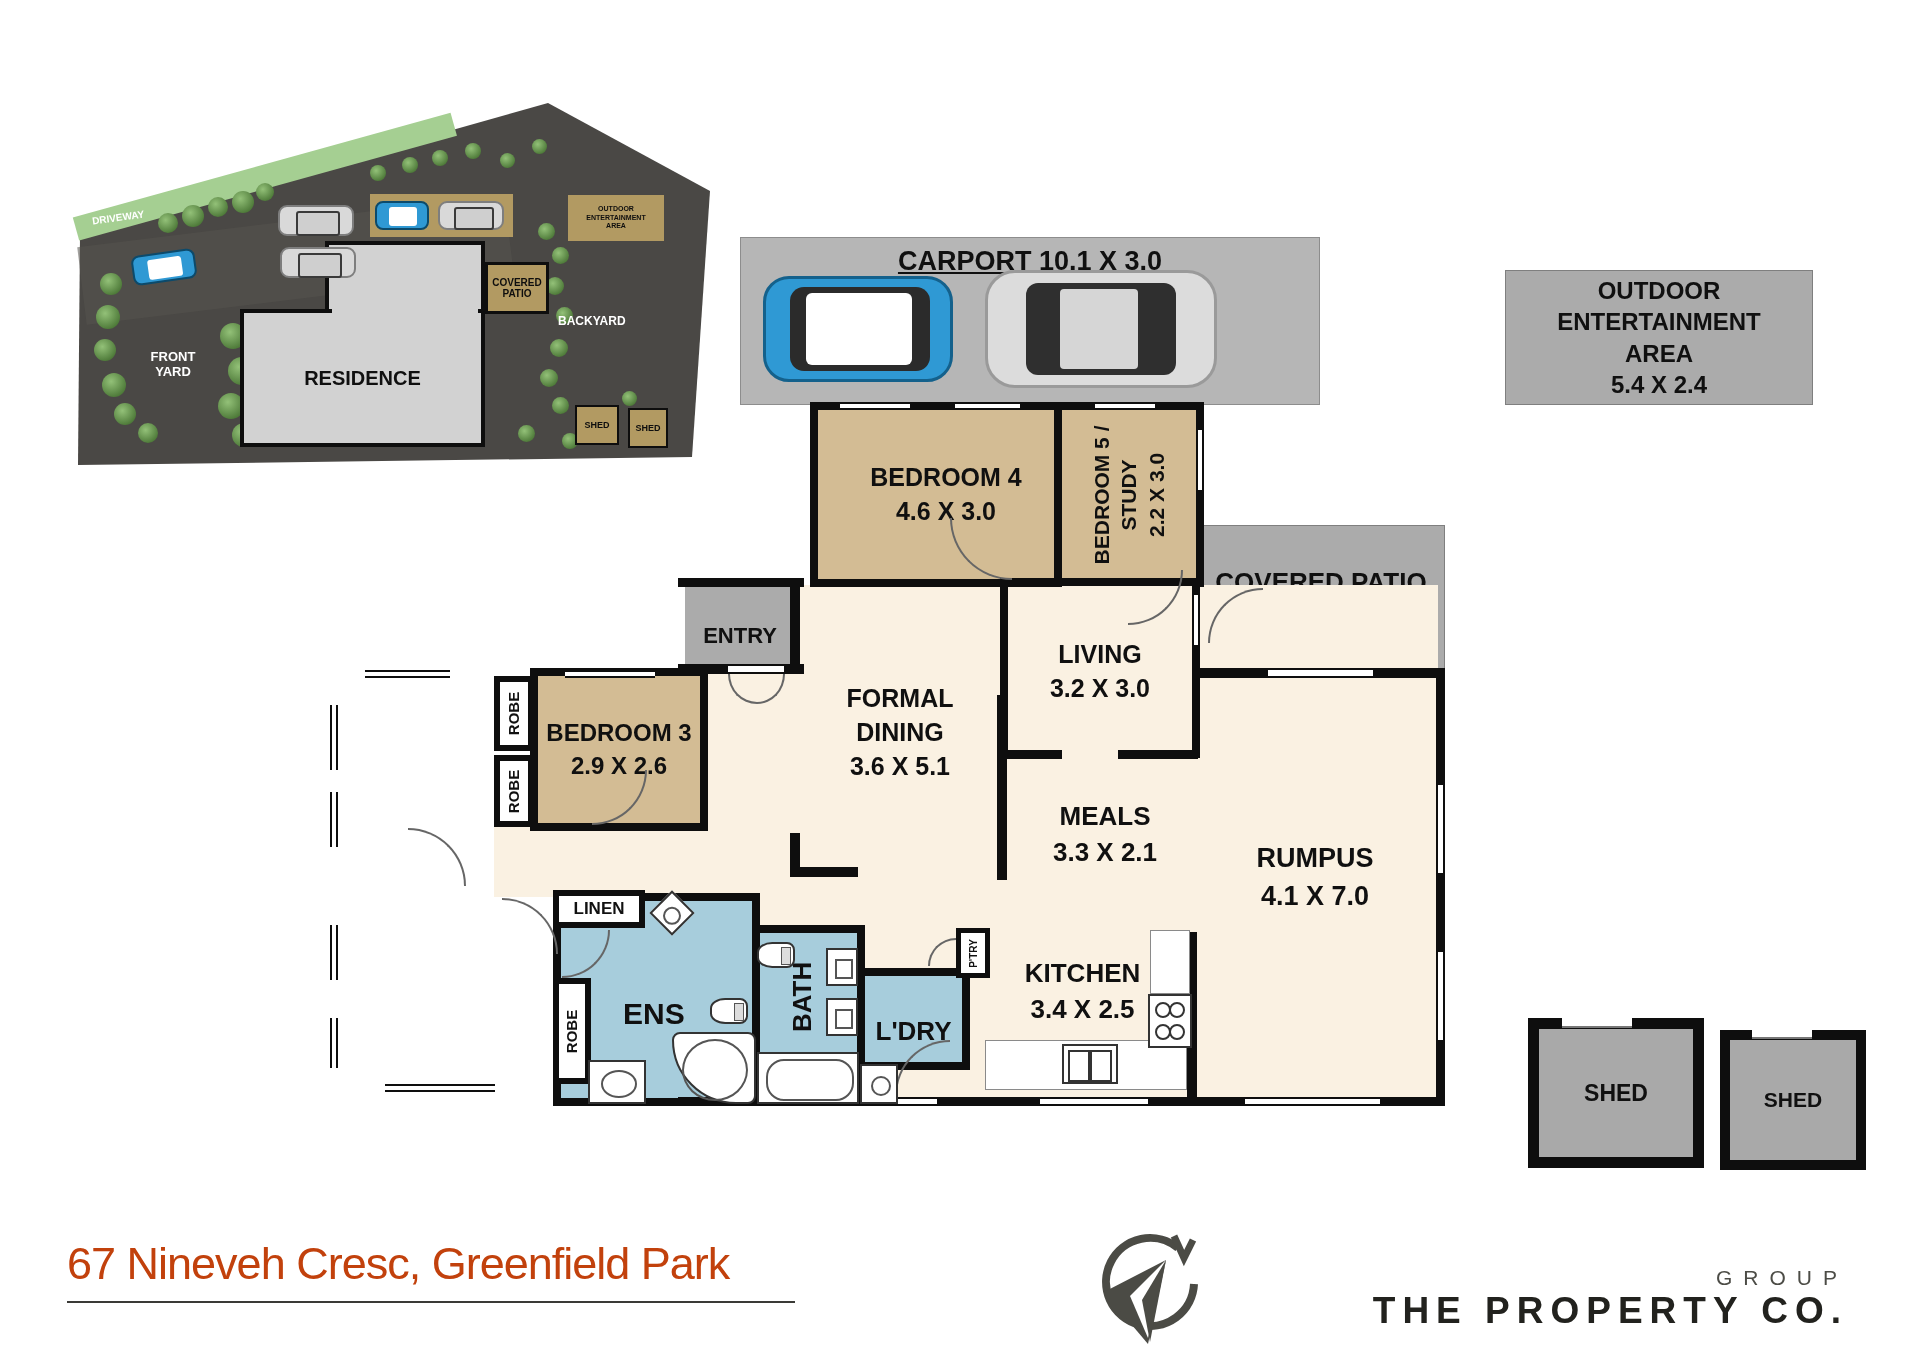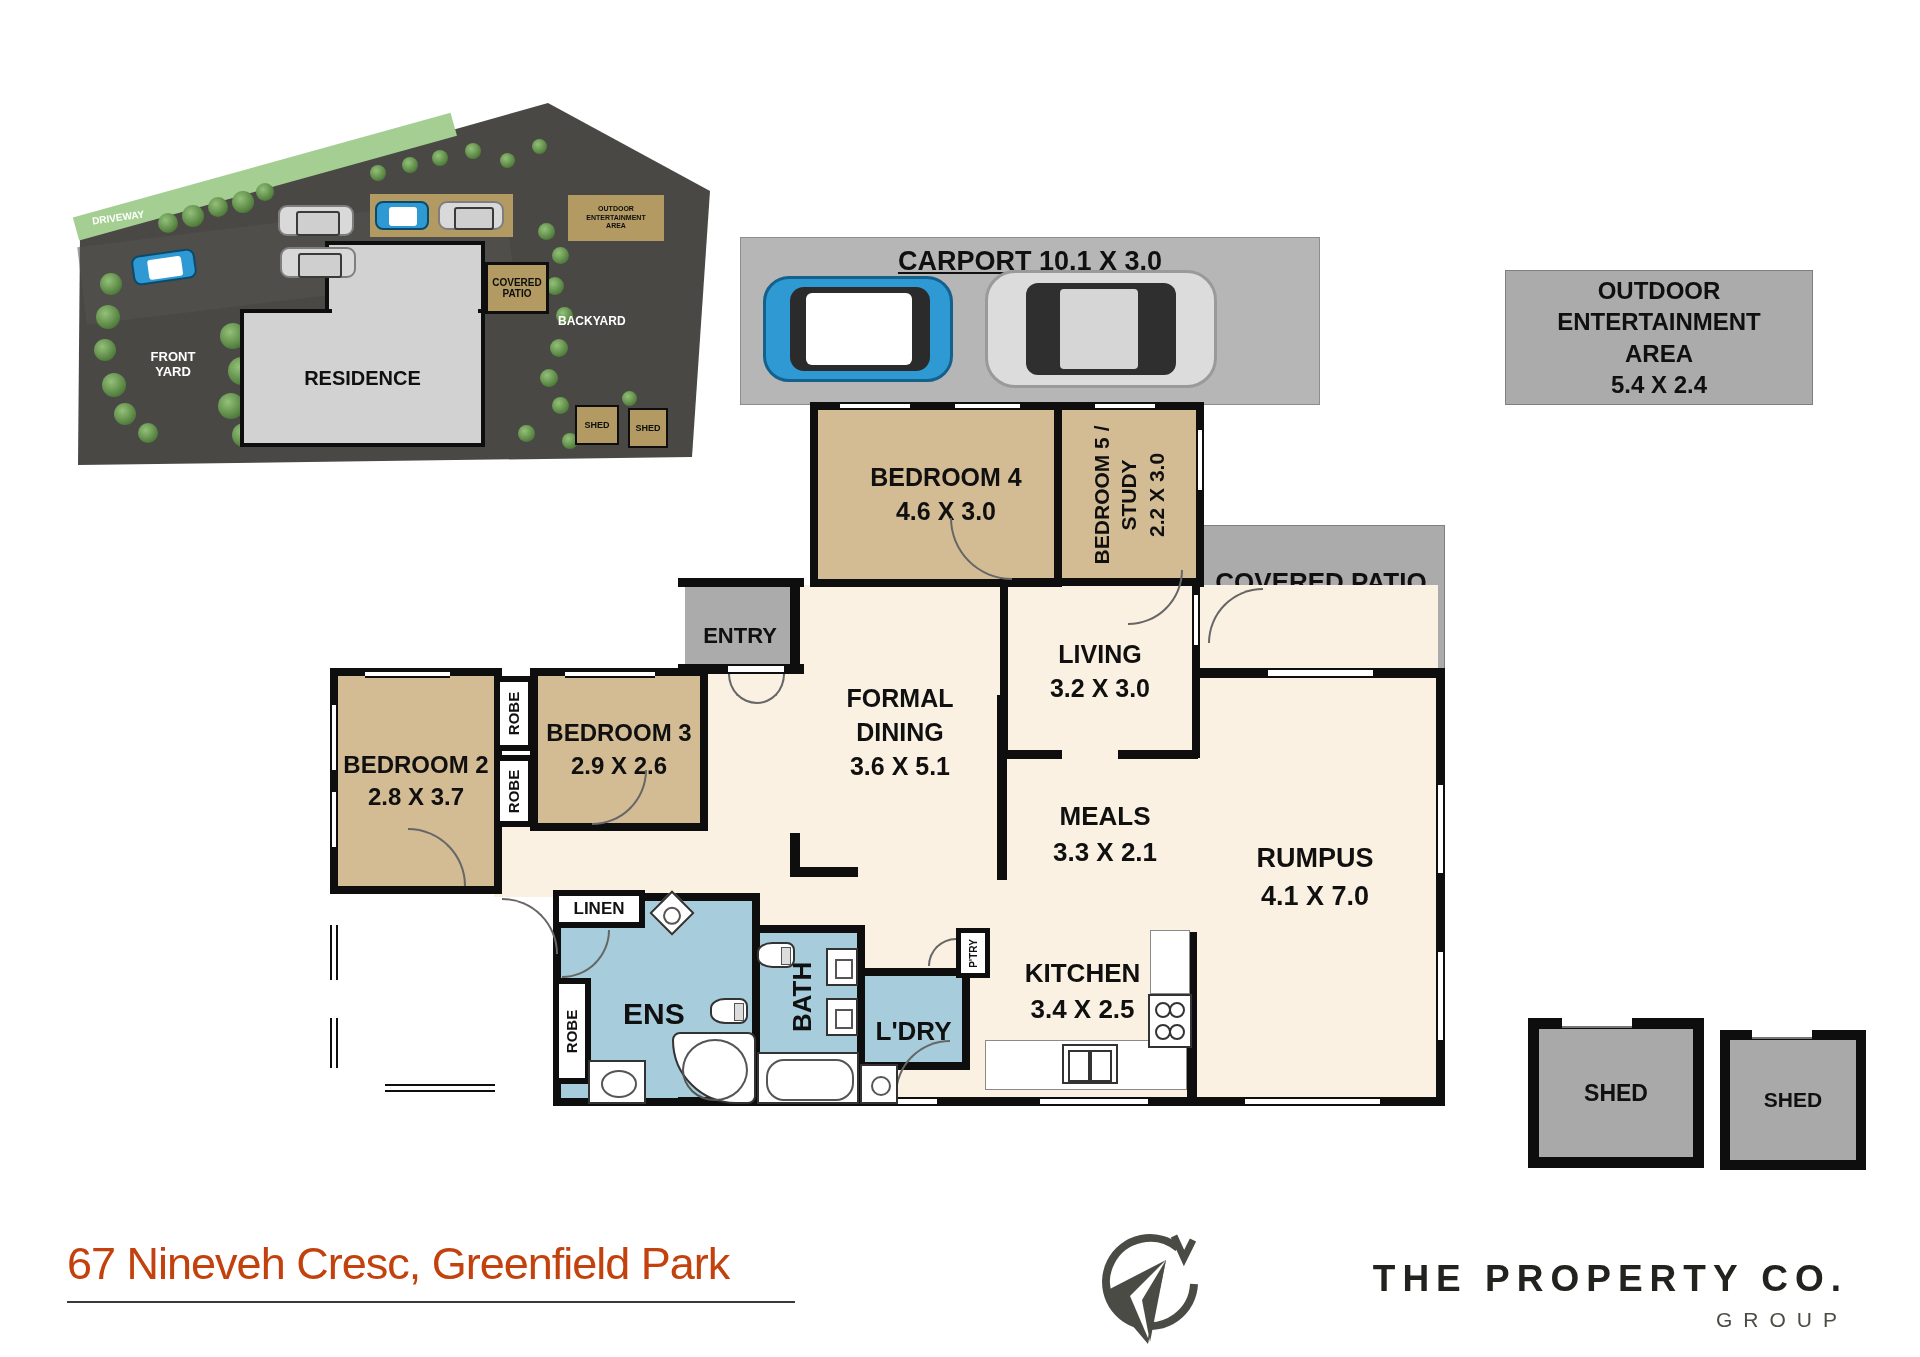--- a/index.html
+++ b/index.html
@@ -200,25 +200,20 @@
   </div>
 
   <div class="lbl abs" style="left:1220px;top:840px;width:190px;text-align:center;font-size:27px;line-height:1.4;">
     <span>RUMPUS</span><br><span>4.1 X 7.0</span>
   </div>
 
   <div class="lbl abs" style="left:995px;top:955px;width:175px;text-align:center;font-size:26px;line-height:1.4;">
     <span>KITCHEN</span><br><span>3.4 X 2.5</span>
   </div>
 
-  <div class="room tan" style="left:330px;top:668px;width:172px;height:226px;">
-    <div class="lbl" style="font-size:24px;line-height:1.35;">
-      <span>BEDROOM 2</span><br><span>2.8 X 3.7</span>
-    </div>
-  </div>
 
   <div class="room tan" style="left:530px;top:668px;width:178px;height:163px;">
     <div class="lbl" style="font-size:24px;line-height:1.35;">
       <span>BEDROOM 3</span><br><span>2.9 X 2.6</span>
     </div>
   </div>
 
   <div class="smallbox" style="left:494px;top:676px;width:40px;height:75px;">
     <span class="rotccw" style="font-size:15px;">ROBE</span>
   </div>
@@ -352,17 +347,17 @@
     <svg width="120" height="131" viewBox="0 0 120 131">
       <path d="M 88 22 A 44 44 0 1 0 104 58" fill="none" stroke="#4b4b45" stroke-width="8"></path>
       <path d="M 84 10 L 94 32 L 103 14" fill="none" stroke="#4b4b45" stroke-width="7"></path>
       <polygon points="14,66 76,34 58,118" fill="#4b4b45"></polygon>
       <polygon points="40,70 76,34 58,112" fill="#ffffff"></polygon>
       <polygon points="52,74 76,34 60,116" fill="#4b4b45"></polygon>
     </svg>
   </div>
 
   <div id="brand">
+    <div id="brand-group">GROUP</div>
     <div id="brand-name">THE PROPERTY CO.</div>
-    <div id="brand-group">GROUP</div>
   </div>
 
 </div>
 
 </body></html>

